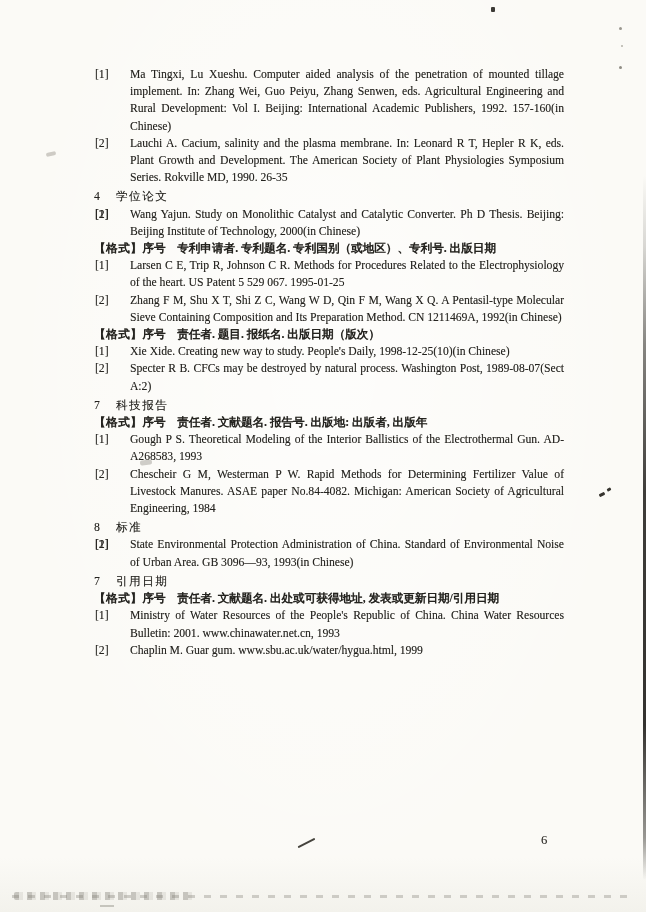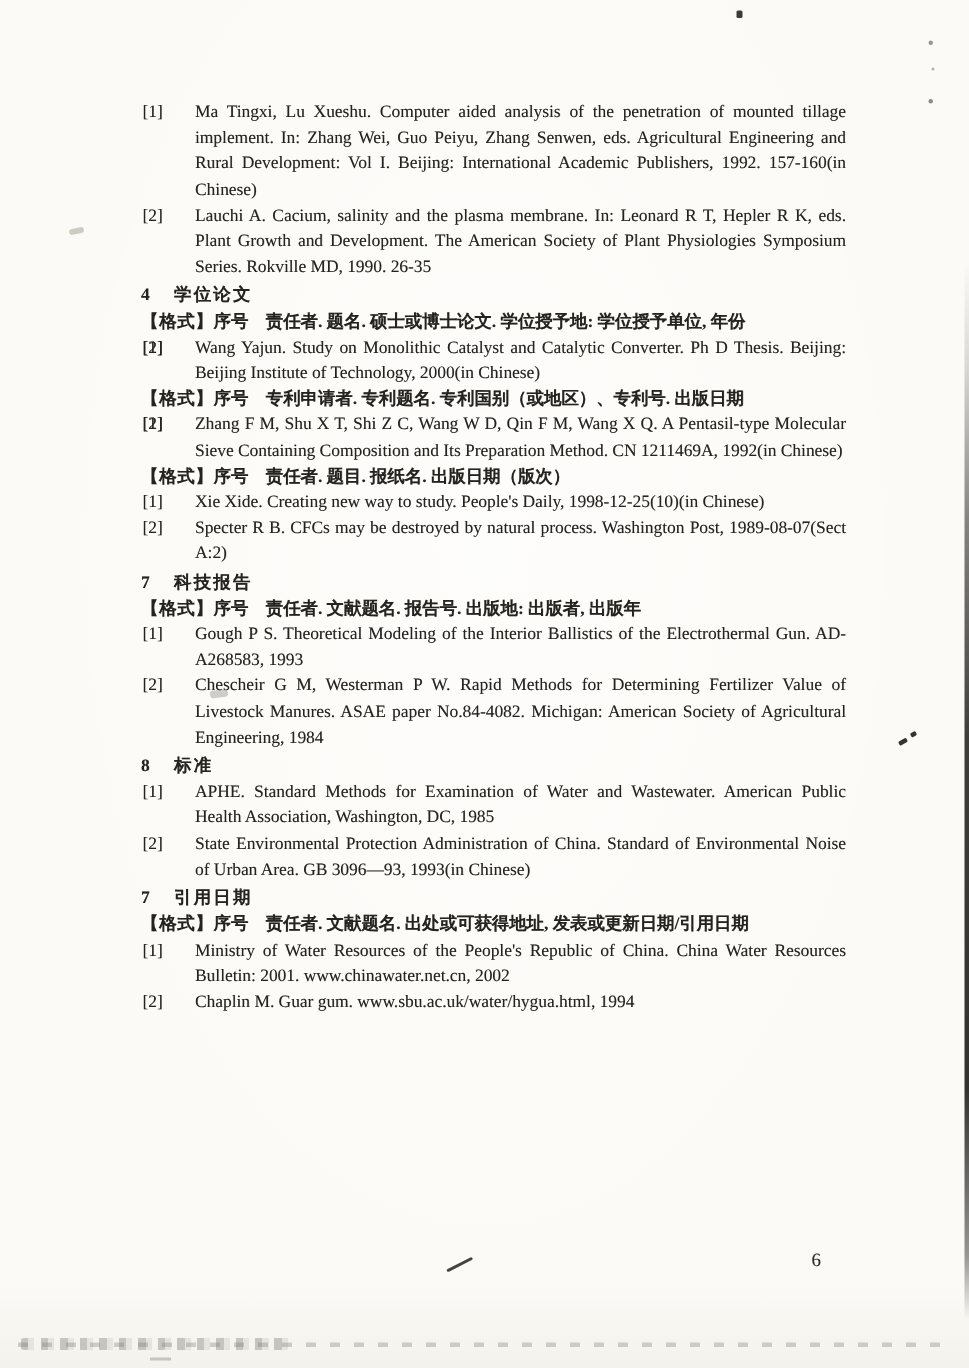--- a/index.html
+++ b/index.html
@@ -14,21 +14,21 @@
       radial-gradient(ellipse at 50% 40%, rgba(255,255,255,.6), rgba(0,0,0,0) 70%),
       linear-gradient(180deg,#fbfaf6 0%,#fbfaf6 94%,#f3f2ec 100%);
   }
   .content{
     position:absolute;left:94px;top:66px;width:470px;
     font-size:11.6px;line-height:17.2px;color:#24231f;
     text-shadow:0.2px 0.2px 0.4px rgba(45,43,38,.38);
   }
   .ref{position:relative;padding-left:36px;text-align:justify;text-justify:inter-word;}
   .ref .marker{position:absolute;left:1px;top:0;}
-  .section-heading{margin-top:2px;font-weight:700;}
+  .section-heading{margin-top:2px;font-weight:400;}
   .section-number{display:inline-block;min-width:22px;}
   .section-title{letter-spacing:1.5px;}
   .format-line{font-weight:600;}
   .format-label{letter-spacing:.5px;}
   
   .artifact{position:absolute;pointer-events:none;}
   .speck-top{left:491px;top:7px;width:4px;height:5px;background:#3c3a36;border-radius:1px;}
   .speck-r1{left:619px;top:27px;width:3px;height:3px;background:#9a978f;border-radius:50%;}
   .speck-r2{left:621px;top:45px;width:2px;height:2px;background:#b5b2a9;border-radius:50%;}
   .speck-r3{left:619px;top:66px;width:3px;height:3px;background:#8f8c84;border-radius:50%;}
@@ -66,40 +66,39 @@
   .bottom-tick{left:100px;top:905px;width:14px;height:2px;background:rgba(130,127,118,.4);}
 </style>
 </head>
 <body>
 
 <div class="page">
   <div class="content" id="content">
       <div class="ref"><span class="marker">[1]</span><span>Ma Tingxi, Lu Xueshu. Computer aided analysis of the penetration of mounted tillage implement. In: Zhang Wei, Guo Peiyu, Zhang Senwen, eds. Agricultural Engineering and Rural Development: Vol I. Beijing: International Academic Publishers, 1992. 157-160(in Chinese)</span></div>
       <div class="ref"><span class="marker">[2]</span><span>Lauchi A. Cacium, salinity and the plasma membrane. In: Leonard R T, Hepler R K, eds. Plant Growth and Development. The American Society of Plant Physiologies Symposium Series. Rokville MD, 1990. 26-35</span></div>
       <div class="section-heading"><span class="section-number">4</span><span class="section-title">学位论文</span></div>
-      <div class="format-line"><span class="format-label">【格式】</span><span class="format-text">序号　责任者. 题名. 硕士或博士论文. 学位授予地: 学位授予单位, 年份</span></div>
       <div class="ref"><span class="marker">[1]</span></div>
       <div class="ref"><span class="marker">[2]</span><span>Wang Yajun. Study on Monolithic Catalyst and Catalytic Converter. Ph D Thesis. Beijing: Beijing Institute of Technology, 2000(in Chinese)</span></div>
       <div class="format-line"><span class="format-label">【格式】</span><span class="format-text">序号　专利申请者. 专利题名. 专利国别（或地区）、专利号. 出版日期</span></div>
-      <div class="ref"><span class="marker">[1]</span></div>
+      <div class="ref"><span class="marker">[1]</span><span>Larsen C E, Trip R, Johnson C R. Methods for Procedures Related to the Electrophysiology of the heart. US Patent 5 529 067. 1995-01-25</span></div>
       <div class="ref"><span class="marker">[2]</span><span>Zhang F M, Shu X T, Shi Z C, Wang W D, Qin F M, Wang X Q. A Pentasil-type Molecular Sieve Containing Composition and Its Preparation Method. CN 1211469A, 1992(in Chinese)</span></div>
       <div class="format-line"><span class="format-label">【格式】</span><span class="format-text">序号　责任者. 题目. 报纸名. 出版日期（版次）</span></div>
       <div class="ref"><span class="marker">[1]</span><span>Xie Xide. Creating new way to study. People's Daily, 1998-12-25(10)(in Chinese)</span></div>
       <div class="ref"><span class="marker">[2]</span><span>Specter R B. CFCs may be destroyed by natural process. Washington Post, 1989-08-07(Sect A:2)</span></div>
       <div class="section-heading"><span class="section-number">7</span><span class="section-title">科技报告</span></div>
       <div class="format-line"><span class="format-label">【格式】</span><span class="format-text">序号　责任者. 文献题名. 报告号. 出版地: 出版者, 出版年</span></div>
       <div class="ref"><span class="marker">[1]</span><span>Gough P S. Theoretical Modeling of the Interior Ballistics of the Electrothermal Gun. AD-A268583, 1993</span></div>
       <div class="ref"><span class="marker">[2]</span><span>Chescheir G M, Westerman P W. Rapid Methods for Determining Fertilizer Value of Livestock Manures. ASAE paper No.84-4082. Michigan: American Society of Agricultural Engineering, 1984</span></div>
       <div class="section-heading"><span class="section-number">8</span><span class="section-title">标准</span></div>
-      <div class="ref"><span class="marker">[1]</span><span>APHE. Standard Methods for Examination of Water and Wastewater. American Public Health Association, Washington, DC, 1985</span></div>
+      <div class="ref"><span class="marker">[1]</span></div>
       <div class="ref"><span class="marker">[2]</span><span>State Environmental Protection Administration of China. Standard of Environmental Noise of Urban Area. GB 3096—93, 1993(in Chinese)</span></div>
       <div class="section-heading"><span class="section-number">7</span><span class="section-title">引用日期</span></div>
       <div class="format-line"><span class="format-label">【格式】</span><span class="format-text">序号　责任者. 文献题名. 出处或可获得地址, 发表或更新日期/引用日期</span></div>
-      <div class="ref"><span class="marker">[1]</span><span>Ministry of Water Resources of the People's Republic of China. China Water Resources Bulletin: 2001. www.chinawater.net.cn, 2002</span></div>
-      <div class="ref"><span class="marker">[2]</span><span>Chaplin M. Guar gum. www.sbu.ac.uk/water/hygua.html, 1994</span></div>
+      <div class="ref"><span class="marker">[1]</span><span>Ministry of Water Resources of the People's Republic of China. China Water Resources Bulletin: 2001. www.chinawater.net.cn, 1993</span></div>
+      <div class="ref"><span class="marker">[2]</span><span>Chaplin M. Guar gum. www.sbu.ac.uk/water/hygua.html, 1999</span></div>
     </div>
 
   <div class="artifact speck-top"></div>
   <div class="artifact speck-r1"></div>
   <div class="artifact speck-r2"></div>
   <div class="artifact speck-r3"></div>
   <div class="artifact smudge-left"></div>
   <div class="artifact smudge-mid"></div>
   <div class="artifact pen-mark-right"></div>
   <div class="artifact pen-slash"></div>

